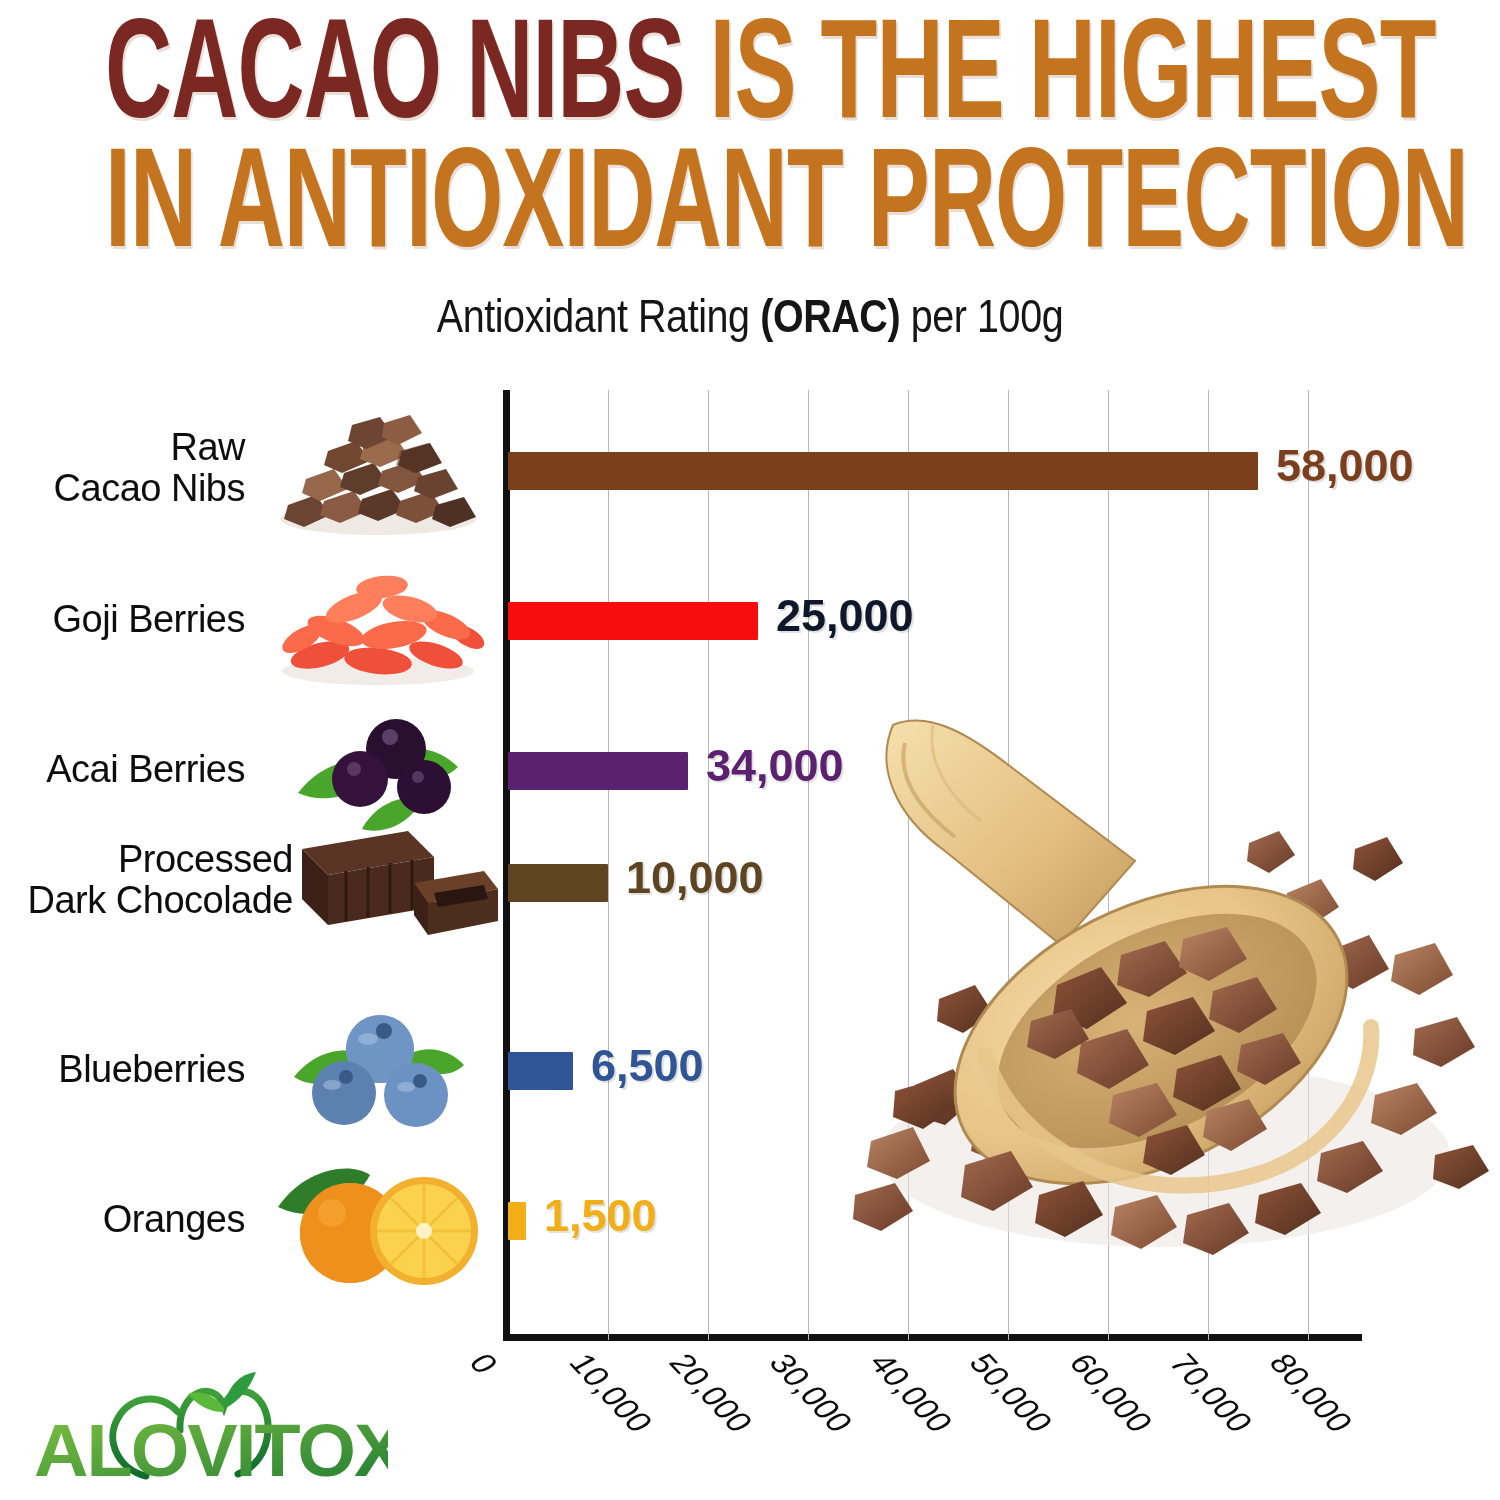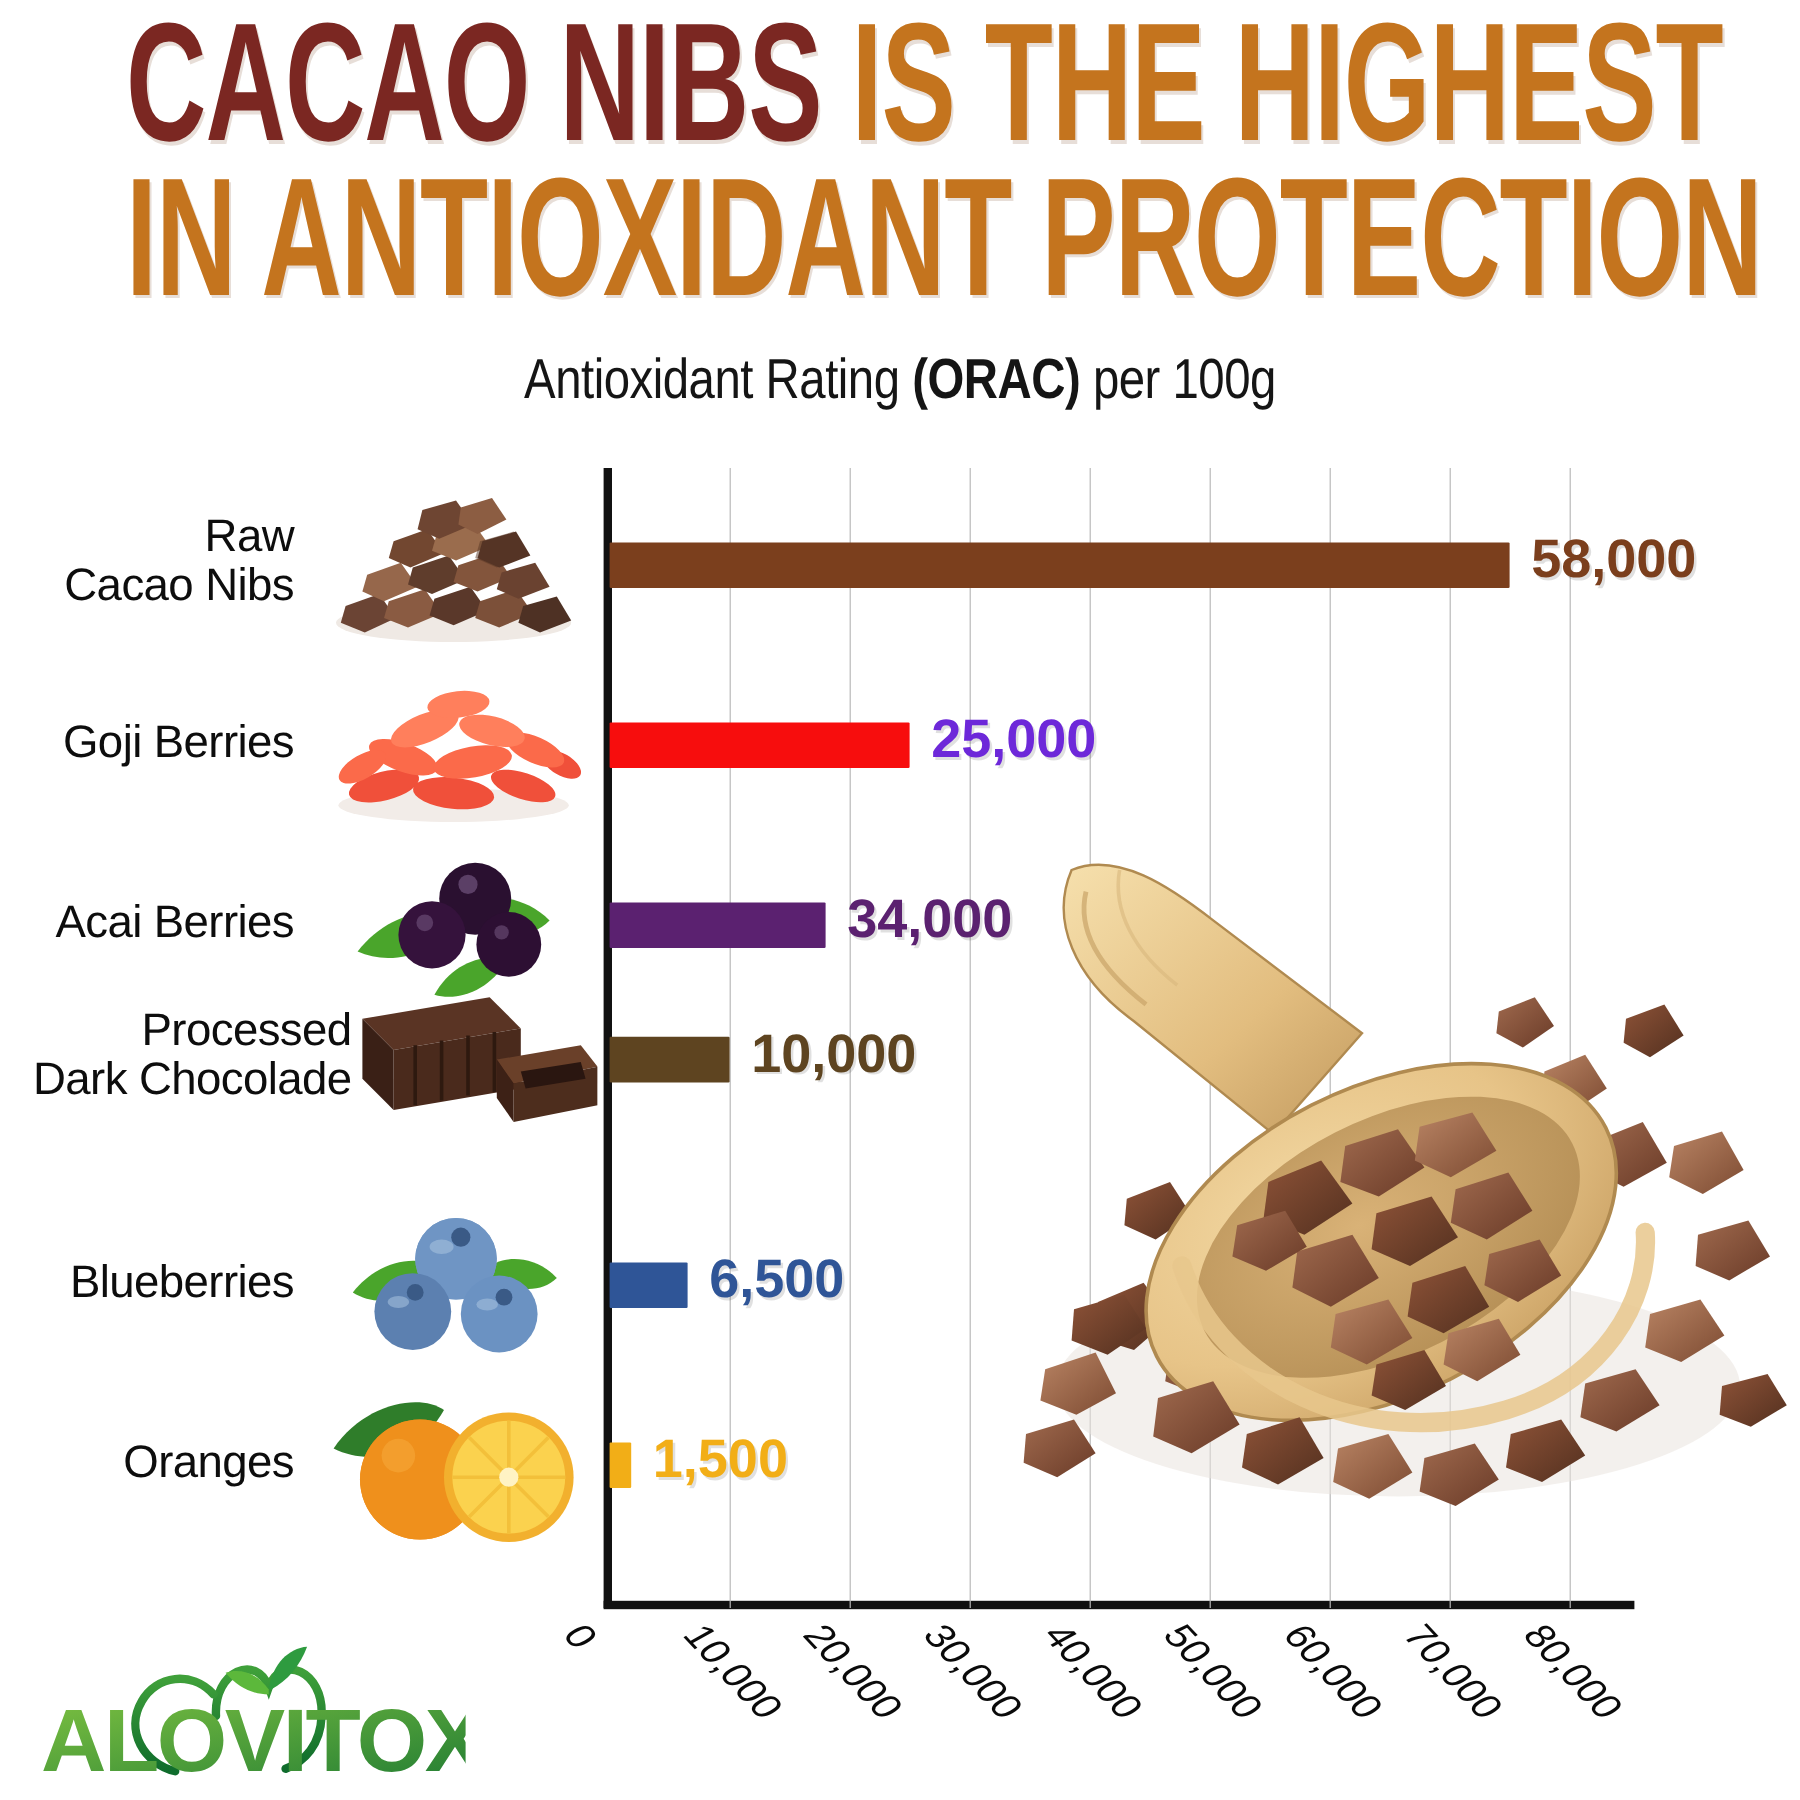--- a/index.html
+++ b/index.html
@@ -160,21 +160,21 @@
         <ellipse cx="44" cy="88" rx="22" ry="10" transform="rotate(-30 44 88)"></ellipse>
       </g>
       <g fill="#ff7f5c">
         <ellipse cx="96" cy="56" rx="30" ry="12" transform="rotate(-22 96 56)"></ellipse>
         <ellipse cx="152" cy="58" rx="28" ry="12" transform="rotate(14 152 58)"></ellipse>
         <ellipse cx="124" cy="36" rx="26" ry="11" transform="rotate(-6 124 36)"></ellipse>
       </g>
     </svg>
           </div>
           <div class="bar" style="left: 508px; top: 56px; width: 250px; background: rgb(247, 13, 13);"></div>
-          <div class="bar-val" style="left: 776px; top: 44px; color: #6d28d9;">25,000</div>
+          <div class="bar-val" style="left: 776px; top: 44px; color: #0f172a;">25,000</div>
         </div>
         <div class="row" style="top: 696px;">
           <div class="cat-label" style="top: 53px;">
             <div>Acai Berries</div>
           </div>
           <div class="cat-img" style="top: 5px;">
     <svg viewBox="0 0 240 140">
       <g fill="#4aa52b">
         <path d="M40 92 C64 60 104 52 124 66 C104 96 66 104 40 92 Z"></path>
         <path d="M200 66 C176 42 140 42 126 60 C150 82 182 84 200 66 Z"></path>

